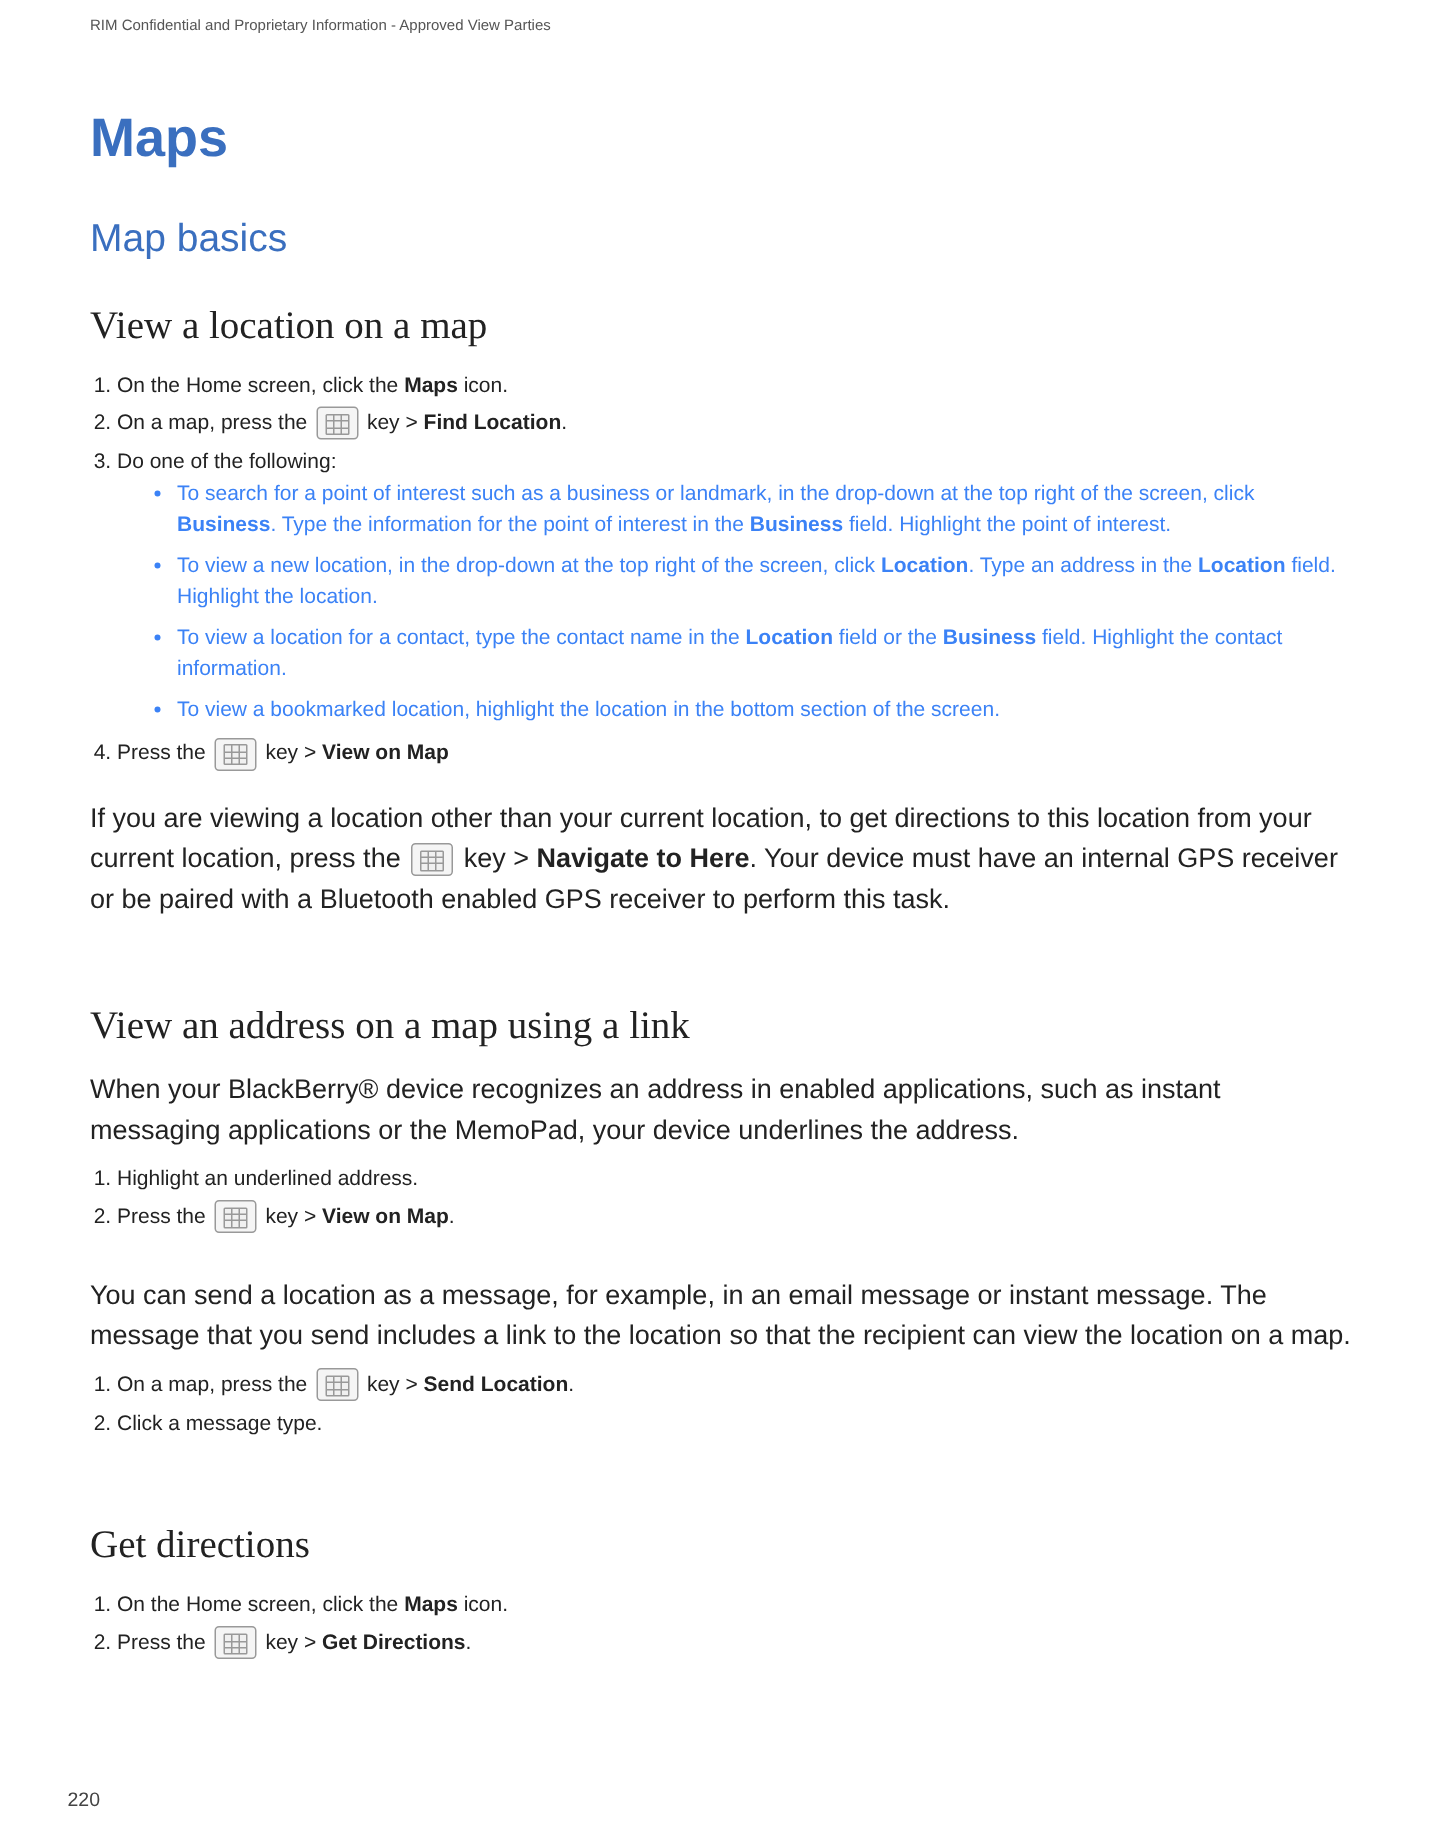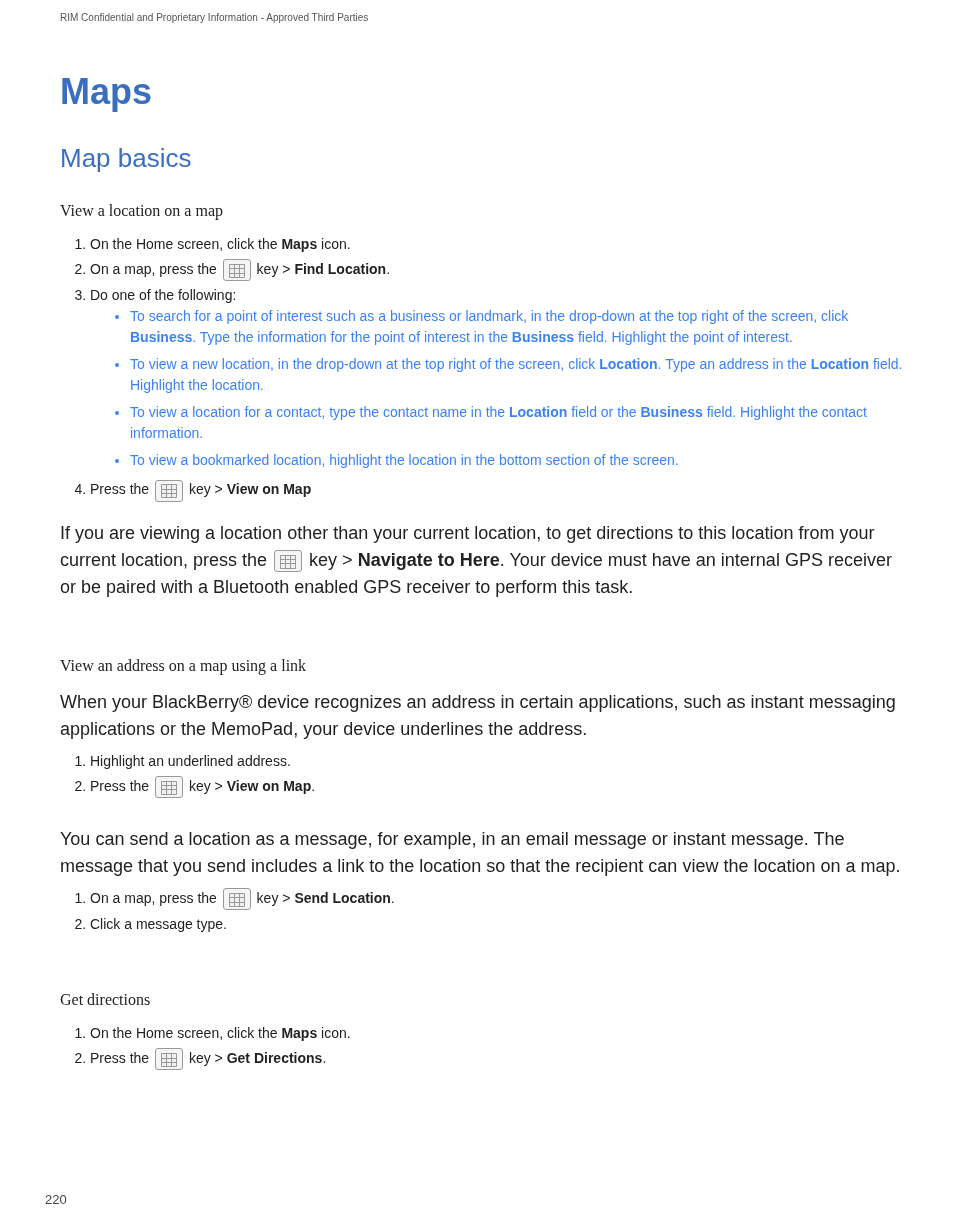--- a/index.html
+++ b/index.html
@@ -36,37 +36,37 @@
 
     .section-title {
       font-size: 26px;
       font-weight: normal;
       color: #3a6fbf;
       margin-top: 10px;
       margin-bottom: 24px;
     }
 
     .subsection-title {
-      font-size: 16px;
+      font-size: 26px;
       font-weight: normal;
       color: #222;
       margin-top: 28px;
       margin-bottom: 14px;
       font-family: 'Times New Roman', serif;
     }
 
     .body-text {
       font-size: 18px;
       line-height: 1.5;
       margin-bottom: 8px;
       color: #222;
     }
 
     .ordered-list {
-      margin-left: 30px;
+      margin-left: 18px;
       margin-bottom: 8px;
     }
 
     .ordered-list li {
       font-size: 14px;
       line-height: 1.5;
       margin-bottom: 4px;
       color: #222;
     }
 
@@ -108,21 +108,21 @@
 
     .small-spacer {
       height: 10px;
     }
   </style>
 </head>
 <body>
 
 <div class="page-wrapper">
 
-  <div class="confidential-bar">RIM Confidential and Proprietary Information - Approved Third Parties</div>
+  <div class="confidential-bar">RIM Confidential and Proprietary Information - Approved View Parties</div>
 
   <h1 class="page-main-title">Maps</h1>
 
   <h2 class="section-title">Map basics</h2>
 
   <div>
     <h3 class="subsection-title">View a location on a map</h3>
     <ol class="ordered-list">
       <li>
         <span>On the Home screen, click the <strong>Maps</strong> icon.</span>
@@ -174,21 +174,21 @@
             <span style="background:#f0f0f0;"></span>
             <span style="background:#f0f0f0;"></span>
             <span style="background:#f0f0f0;"></span>
           </span></span> key &gt; <strong>Navigate to Here</strong>. Your device must have an internal GPS receiver or be paired with a Bluetooth enabled GPS receiver to perform this task.</p>
   </div>
 
   <div class="section-spacer"></div>
 
   <div>
     <h3 class="subsection-title">View an address on a map using a link</h3>
-    <p class="body-text">When your BlackBerry® device recognizes an address in certain applications, such as instant messaging applications or the MemoPad, your device underlines the address.</p>
+    <p class="body-text">When your BlackBerry® device recognizes an address in enabled applications, such as instant messaging applications or the MemoPad, your device underlines the address.</p>
     <ol class="ordered-list">
       <li>
         <span>Highlight an underlined address.</span>
       </li>
       <li>
         <span>Press the <span class="menu-key"><span style="display:inline-grid;grid-template-columns:1fr 1fr 1fr;gap:1px;width:16px;height:14px;background:#999;padding:1px;border-radius:1px;vertical-align:middle;">
                 <span style="background:#f0f0f0;"></span>
                 <span style="background:#f0f0f0;"></span>
                 <span style="background:#f0f0f0;"></span>
                 <span style="background:#f0f0f0;"></span>

